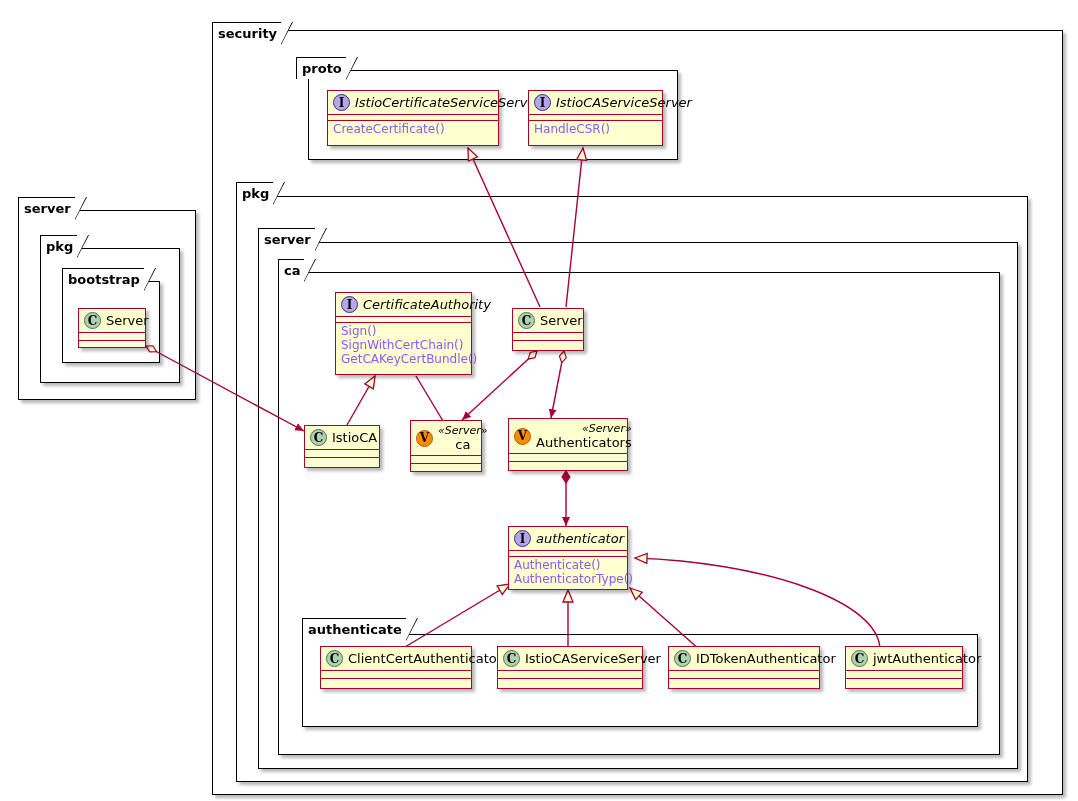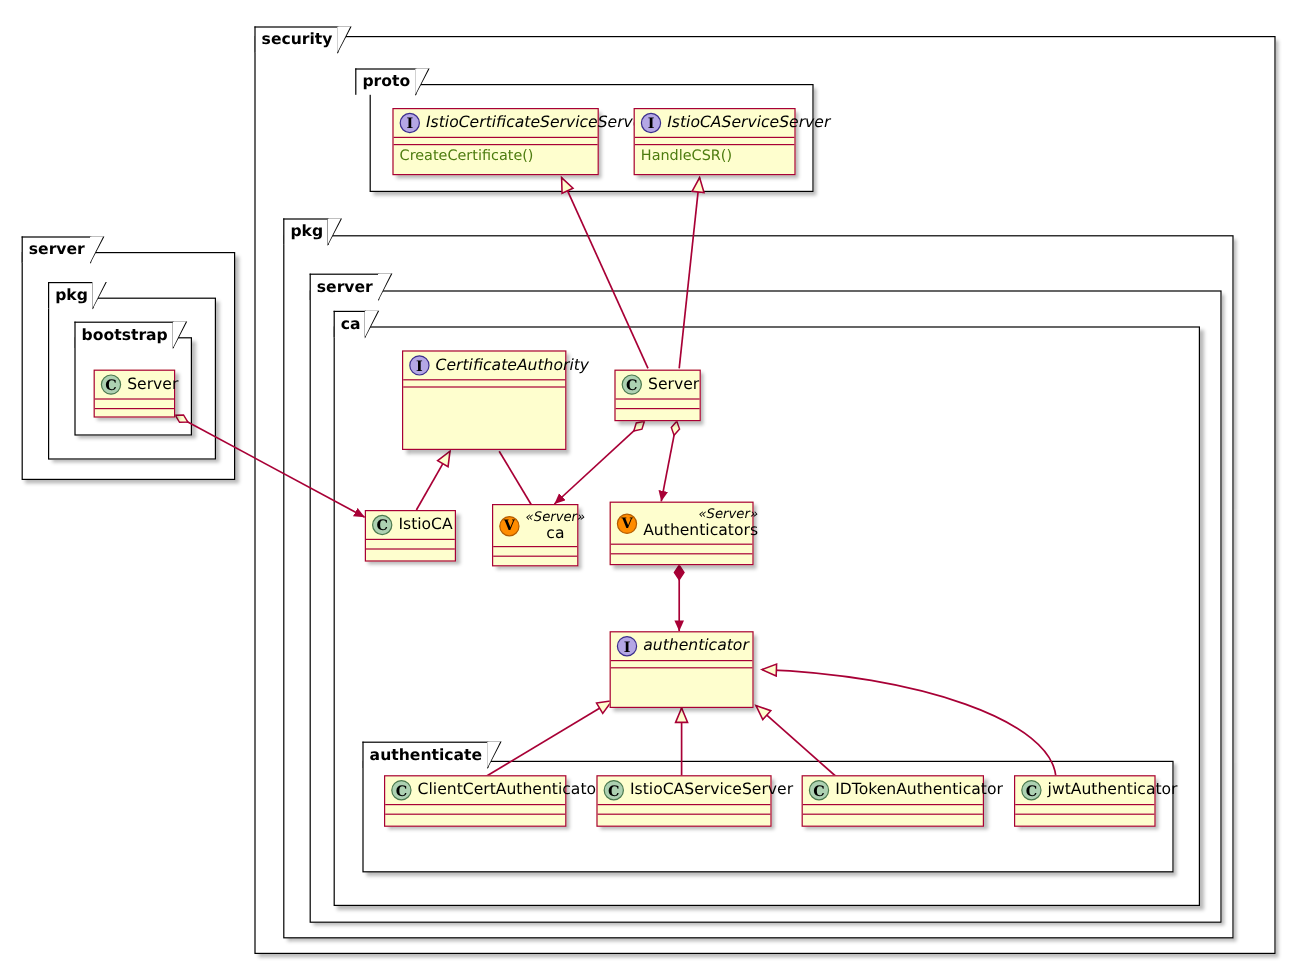--- a/index.html
+++ b/index.html
@@ -102,21 +102,21 @@
   }
   .stereo-name {
     font-size: 13px;
     color: #000000;
     text-align: center;
     line-height: 15px;
     white-space: nowrap;
   }
   .op {
     font-size: 12px;
-    color: #4d7c0f;
+    color: #8b5cf6;
     line-height: 14px;
     white-space: nowrap;
   }
 
   
   .badge {
     width: 17px; height: 17px;
     border-radius: 50%;
     flex: 0 0 17px;
     display: flex;
@@ -272,20 +272,25 @@
   </div>
 
   <div class="cls" style="left:335px; top:292px; width:137px; height:83px;">
     <div class="cls-head">
       <span class="badge badge-I">I</span>
       <span class="cls-name italic">CertificateAuthority</span>
     </div>
     <div class="cls-sep"></div>
     <div class="cls-attrs" style="height:5px;"></div>
     <div class="cls-sep"></div>
+    <div class="cls-ops">
+      <div class="op">Sign()</div>
+      <div class="op">SignWithCertChain()</div>
+      <div class="op">GetCAKeyCertBundle()</div>
+    </div>
   </div>
 
   <div class="cls" style="left:512px; top:308px; width:72px; height:43px;">
     <div class="cls-head">
       <span class="badge badge-C">C</span>
       <span class="cls-name">Server</span>
     </div>
     <div class="cls-sep"></div>
     <div class="cls-attrs cls-empty"></div>
     <div class="cls-sep"></div>
@@ -332,20 +337,24 @@
   </div>
 
   <div class="cls" style="left:508px; top:526px; width:120px; height:64px;">
     <div class="cls-head">
       <span class="badge badge-I">I</span>
       <span class="cls-name italic">authenticator</span>
     </div>
     <div class="cls-sep"></div>
     <div class="cls-attrs" style="height:5px;"></div>
     <div class="cls-sep"></div>
+    <div class="cls-ops">
+      <div class="op">Authenticate()</div>
+      <div class="op">AuthenticatorType()</div>
+    </div>
   </div>
 
   <div class="cls" style="left:320px; top:646px; width:152px; height:43px;">
     <div class="cls-head">
       <span class="badge badge-C">C</span>
       <span class="cls-name">ClientCertAuthenticator</span>
     </div>
     <div class="cls-sep"></div>
     <div class="cls-attrs cls-empty"></div>
     <div class="cls-sep"></div>

